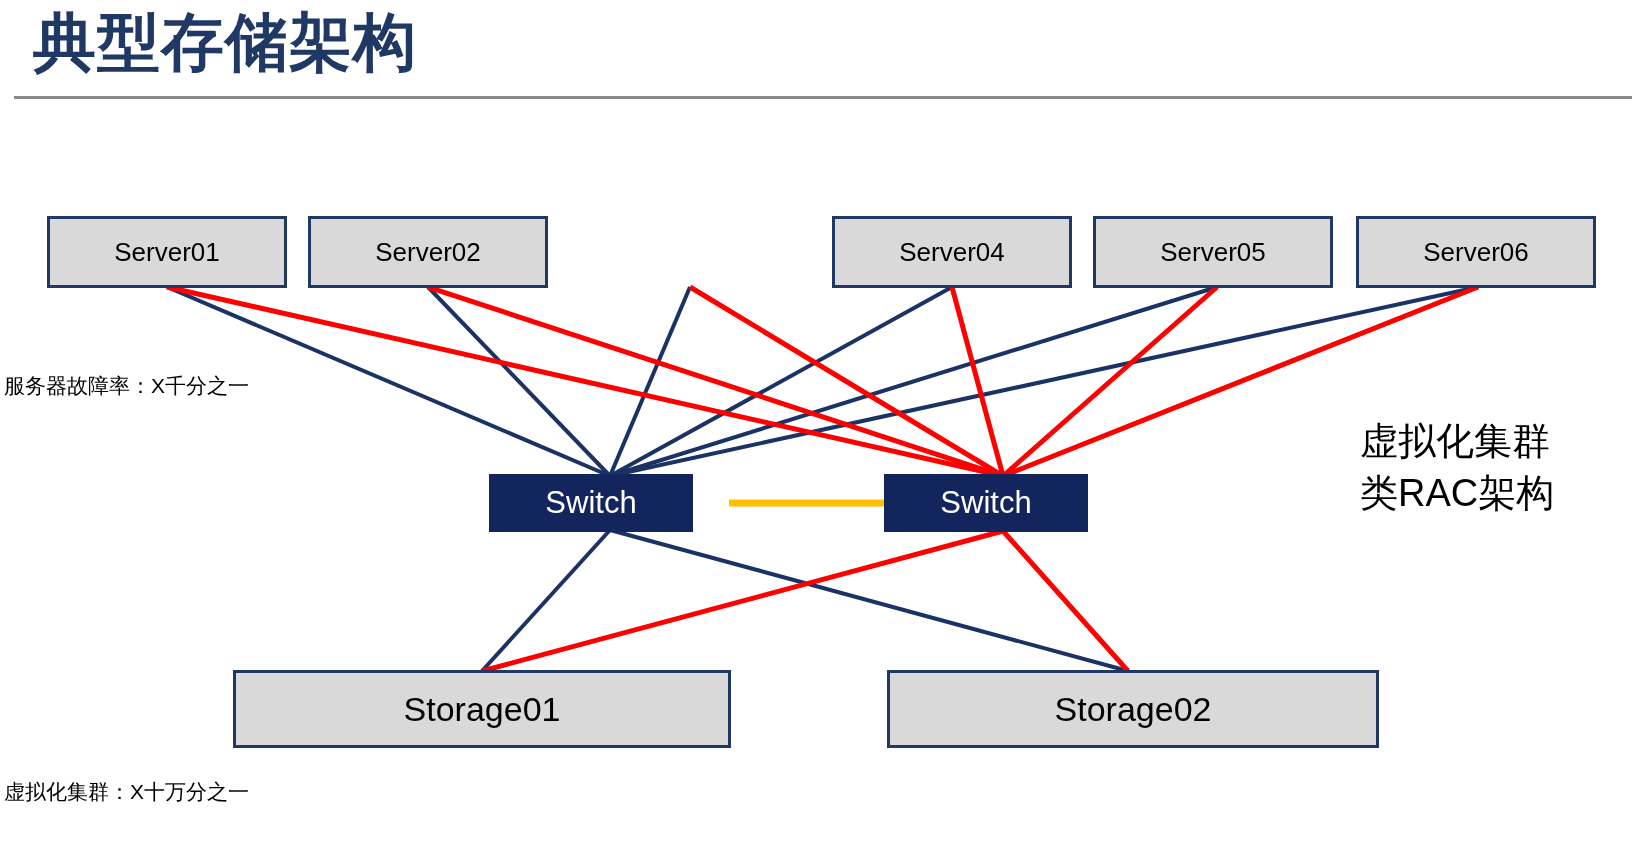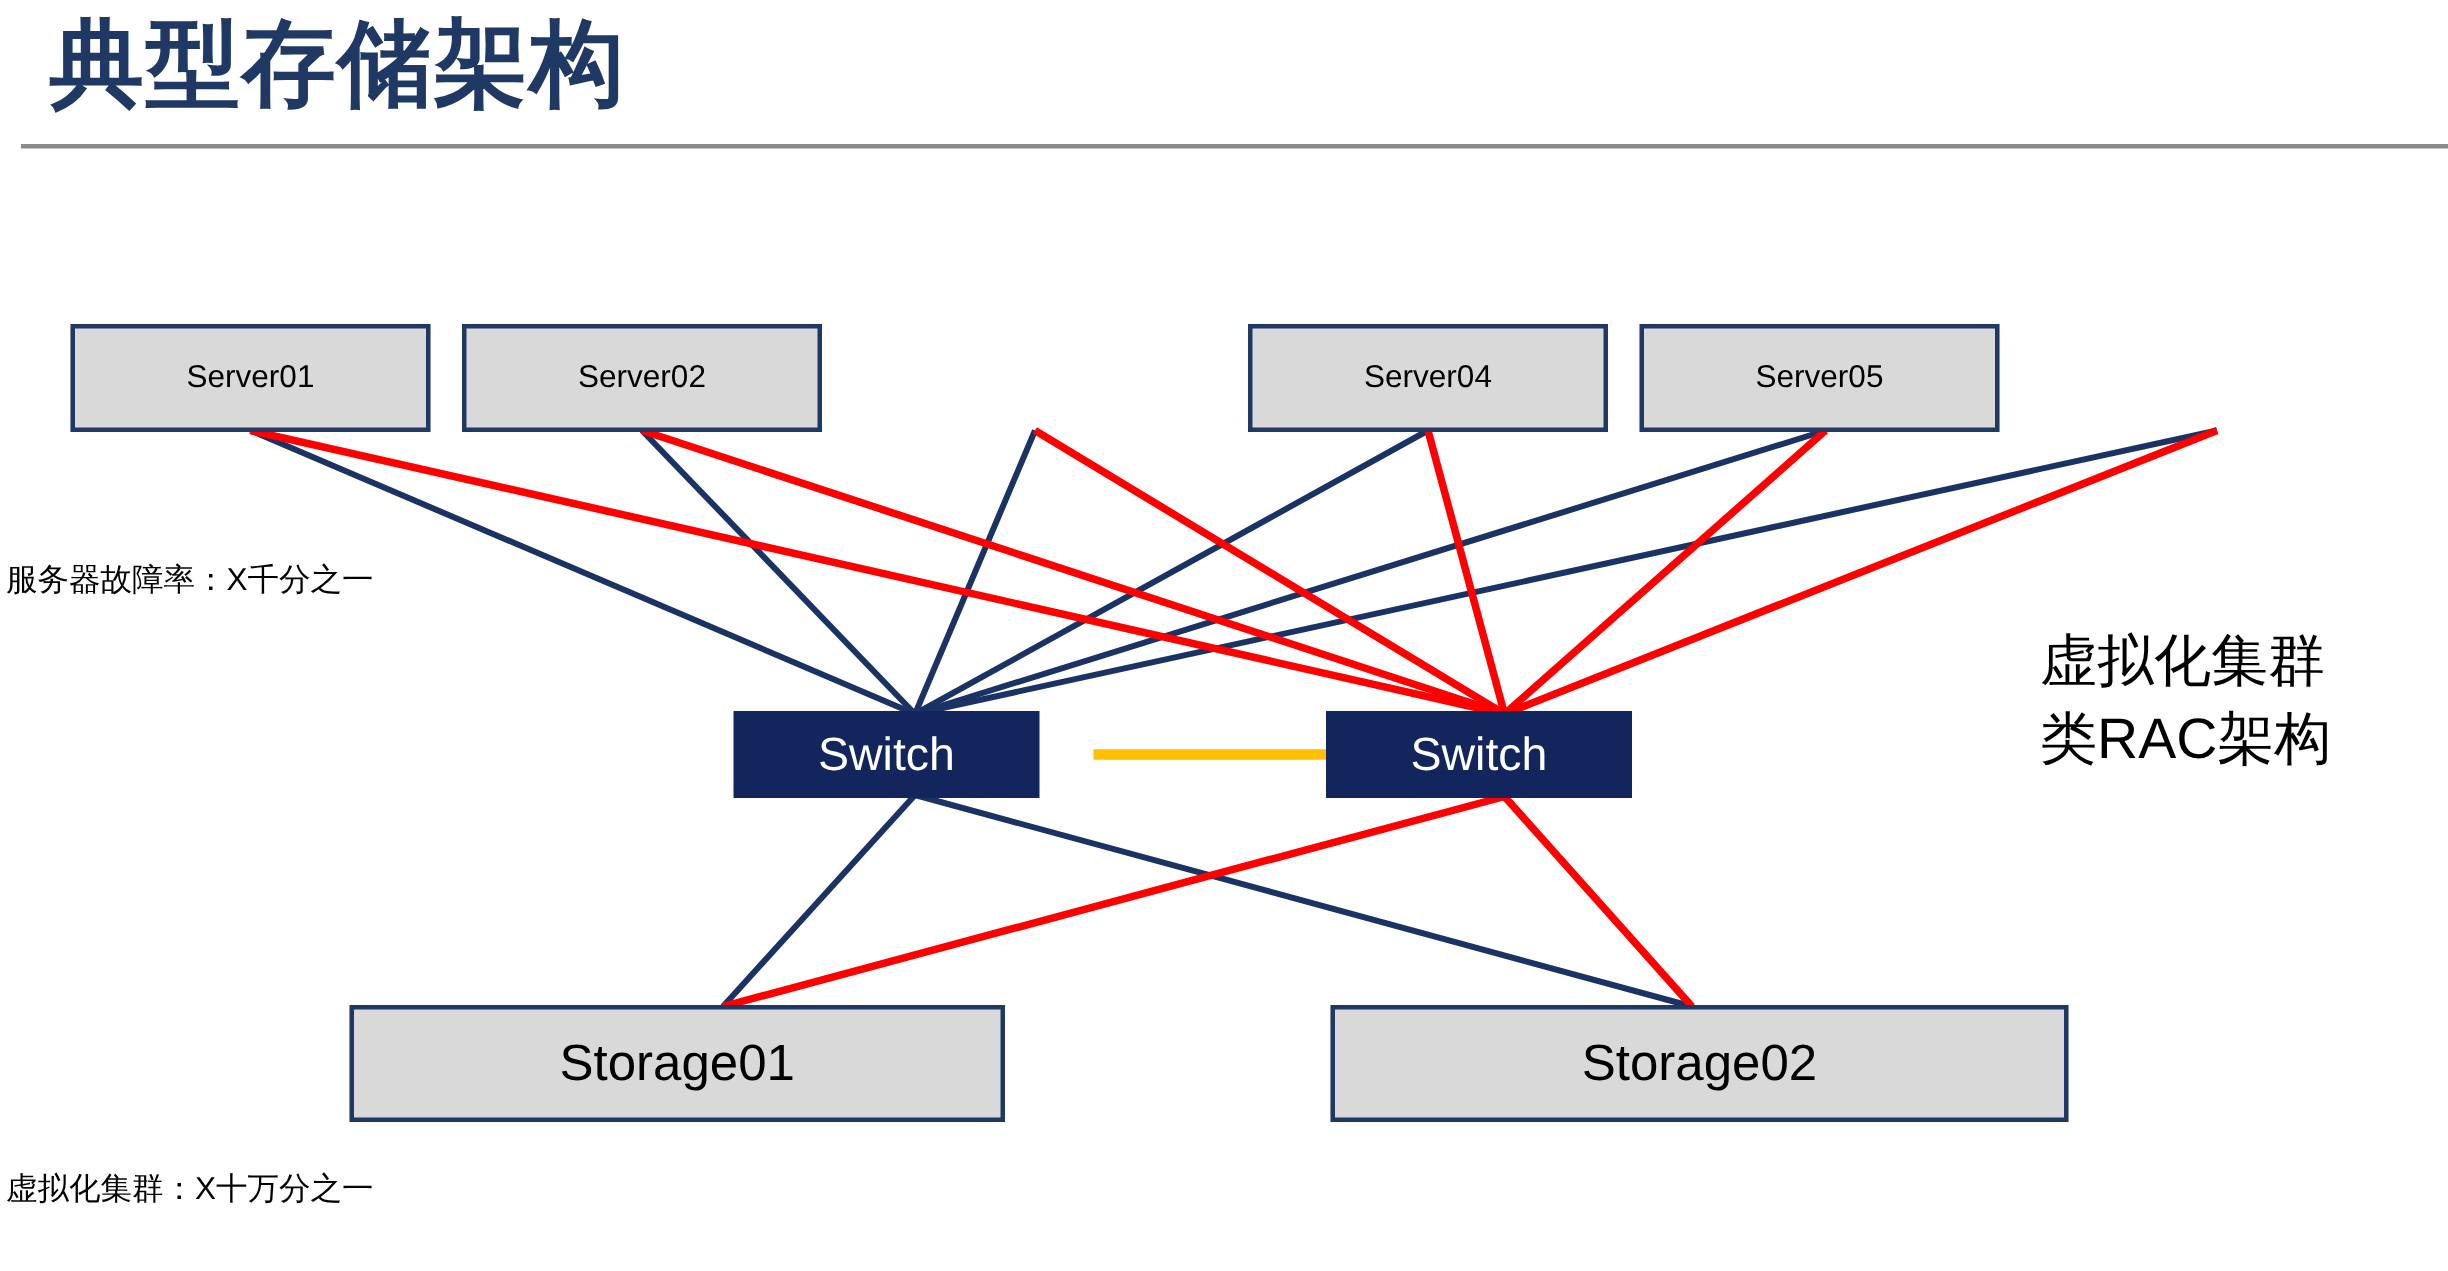--- a/index.html
+++ b/index.html
@@ -13,21 +13,21 @@
     font-size:63px;font-weight:bold;color:#1F3864;letter-spacing:1px;
   }
   .divider{position:absolute;left:14px;top:96px;width:1618px;height:3px;background:#8A8A8A;}
   #edges{position:absolute;left:0;top:0;width:1632px;height:847px;z-index:1;}
   .node{
     position:absolute;z-index:2;display:flex;align-items:center;justify-content:center;
     box-sizing:border-box;color:#000;
   }
   .server{
     width:240px;height:72px;top:216px;
-    background:#D9D9D9;border:3px solid #1F3864;font-size:21px;
+    background:#D9D9D9;border:3px solid #1F3864;font-size:26px;
   }
   .switch{
     width:204px;height:58px;top:474px;
     background:#12255C;color:#FFFFFF;font-size:31px;
   }
   .storage{
     height:78px;top:670px;
     background:#D9D9D9;border:3px solid #1F3864;font-size:34px;
   }
   .fault-label{position:absolute;left:4px;font-size:21px;color:#000;z-index:2;}
@@ -61,25 +61,26 @@
       <line x1="610" y1="530" x2="482" y2="671" stroke="#1B3264" stroke-width="4"></line>
       <line x1="610" y1="530" x2="1128" y2="671" stroke="#1B3264" stroke-width="4"></line>
       <line x1="1003" y1="531" x2="482" y2="671" stroke="#FE0000" stroke-width="5"></line>
       <line x1="1003" y1="531" x2="1128" y2="671" stroke="#FE0000" stroke-width="5"></line>
     </svg>
 
   <div class="node server" style="left:47px">Server01</div>
   <div class="node server" style="left:308px">Server02</div>
   <div class="node server" style="left:832px">Server04</div>
   <div class="node server" style="left:1093px">Server05</div>
+  <div class="node server" style="left:1356px">Server06</div>
 
   <div class="node switch" style="left:489px">Switch</div>
   <div class="node switch" style="left:884px">Switch</div>
 
-  <div class="node storage" style="left:233px;width:437px">Storage01</div>
+  <div class="node storage" style="left:233px;width:498px">Storage01</div>
   <div class="node storage" style="left:887px;width:492px">Storage02</div>
 
   <div class="fault-label" style="top:372px">服务器故障率：X千分之一</div>
   <div class="fault-label" style="top:778px">虚拟化集群：X十万分之一</div>
 
   <div class="side-note">
     <div>虚拟化集群</div>
     <div>类RAC架构</div>
   </div>
 

